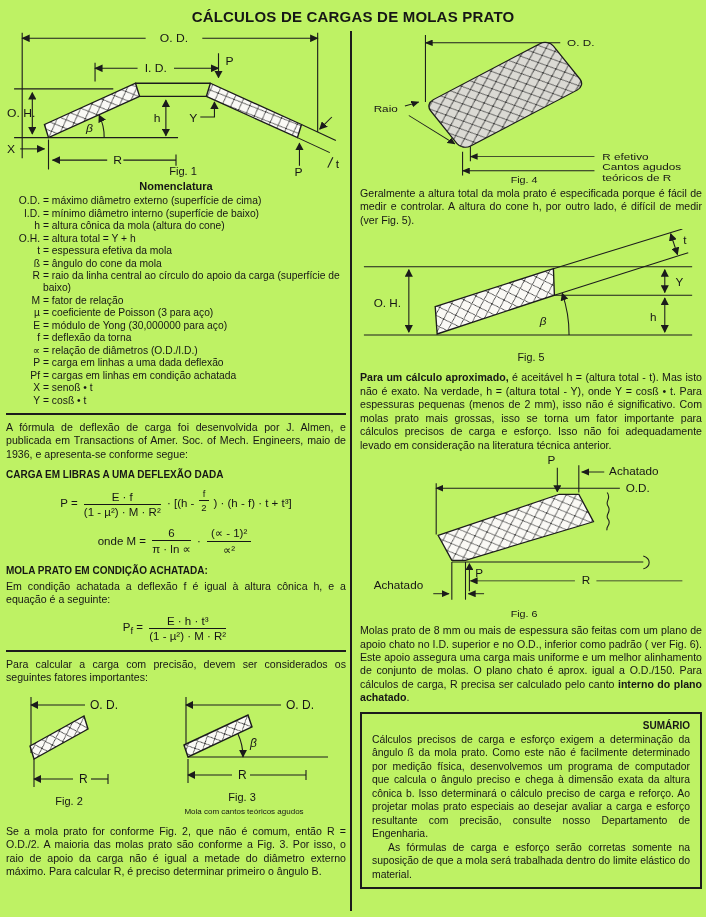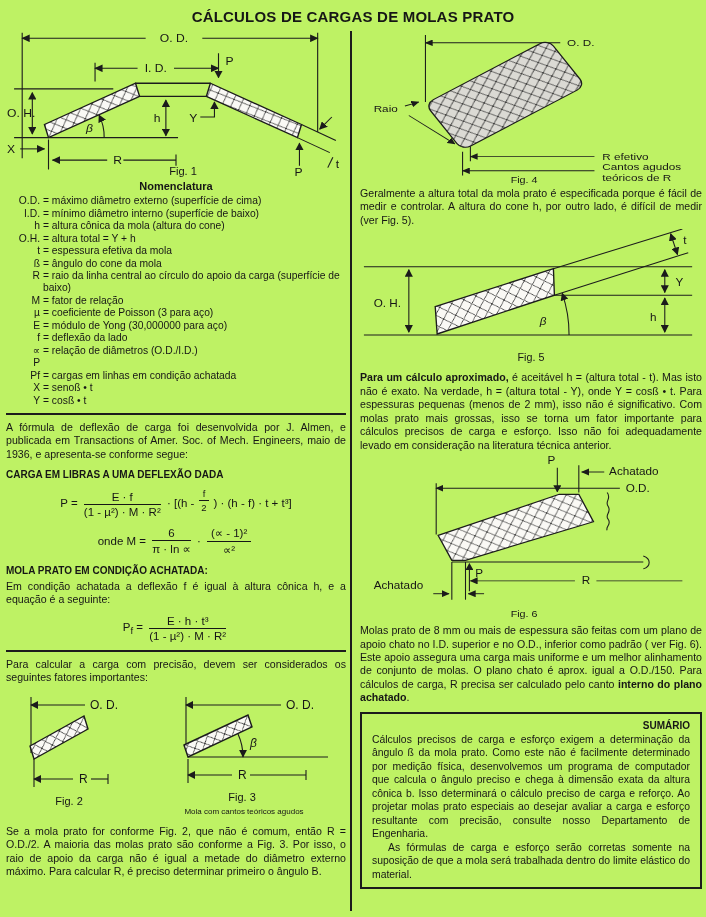--- a/index.html
+++ b/index.html
@@ -142,28 +142,29 @@
         <div class="nom-row">
             <span class="nom-sym">µ</span>
             <span class="nom-def">= coeficiente de Poisson (3 para aço)</span>
           </div>
         <div class="nom-row">
             <span class="nom-sym">E</span>
             <span class="nom-def">= módulo de Yong (30,000000 para aço)</span>
           </div>
         <div class="nom-row">
             <span class="nom-sym">f</span>
-            <span class="nom-def">= deflexão da lado</span>
+            <span class="nom-def">= deflexão da torna</span>
           </div>
         <div class="nom-row">
             <span class="nom-sym">∝</span>
             <span class="nom-def">= relação de diâmetros (O.D./I.D.)</span>
           </div>
         <div class="nom-row">
             <span class="nom-sym">P</span>
+            <span class="nom-def">= carga em linhas a uma dada deflexão</span>
           </div>
         <div class="nom-row">
             <span class="nom-sym">Pf</span>
             <span class="nom-def">= cargas em linhas em condição achatada</span>
           </div>
         <div class="nom-row">
             <span class="nom-sym">X</span>
             <span class="nom-def">= senoß • t</span>
           </div>
         <div class="nom-row">

